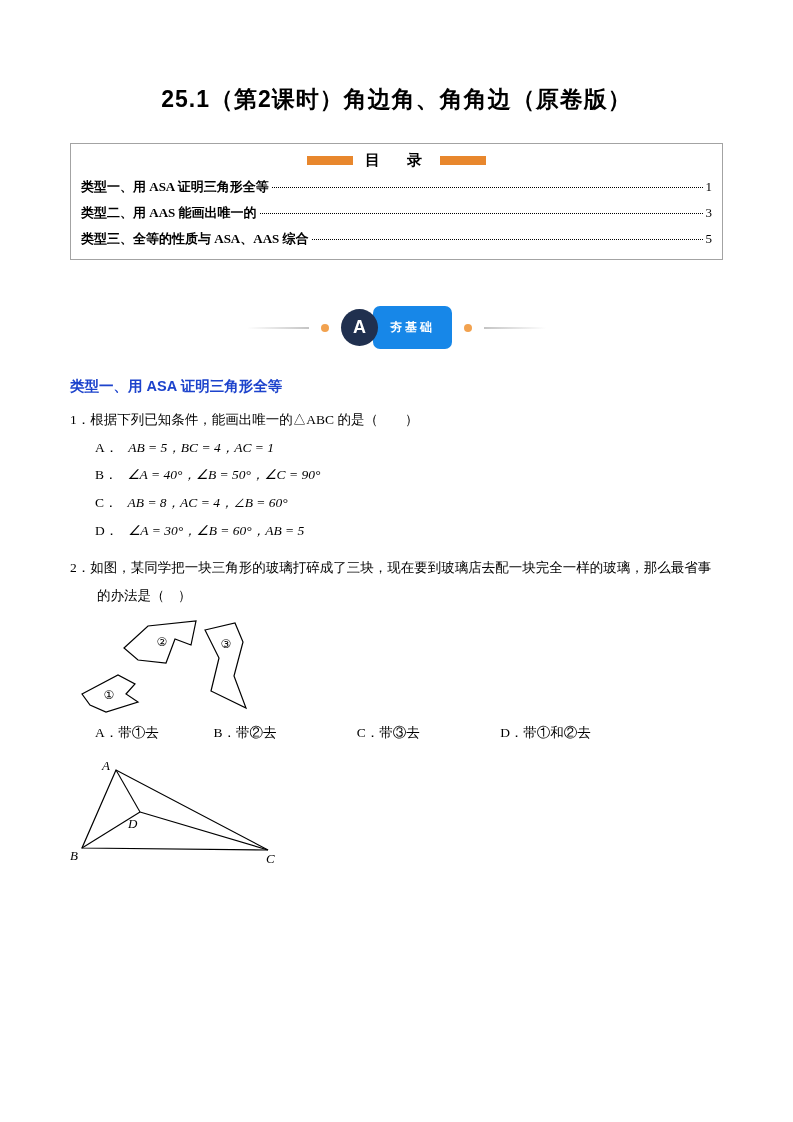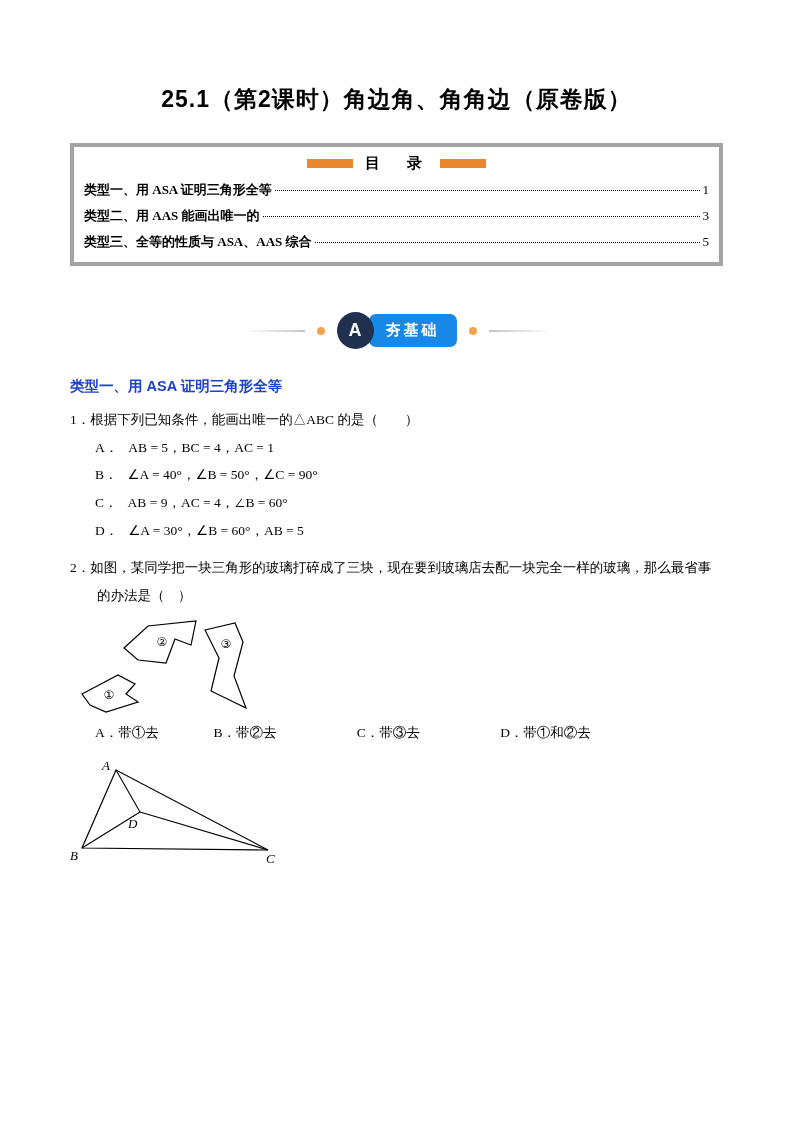--- a/index.html
+++ b/index.html
@@ -11,60 +11,60 @@
   }
   .page { padding: 0 70px; }
 
   .doc-title {
     margin-top: 84px; text-align: center;
     font-family: "Liberation Sans", sans-serif;
     font-weight: bold; font-size: 23px; letter-spacing: 1px;
   }
 
   
-  .toc-box { margin-top: 28px; border: 4px solid #a3a3a3; padding: 7px 10px 11px 10px; }
+  .toc-box { margin-top: 28px; border: 1px solid #a3a3a3; padding: 7px 10px 11px 10px; }
   .toc-header { display: flex; align-items: center; justify-content: center; gap: 12px;
     font-weight: bold; font-size: 15px; letter-spacing: 6px; }
   .toc-bar { width: 46px; height: 9px; background: #E8872D; }
   .toc-item { display: flex; align-items: baseline; font-size: 13px; font-weight: bold; margin-top: 8px; }
   .toc-leader { flex: 1; border-bottom: 1.6px dotted #000; margin: 0 3px; transform: translateY(-3px); }
   .toc-page { font-weight: normal; font-size: 13px; }
 
   
   .badge-row { margin-top: 46px; display: flex; align-items: center; justify-content: center; }
   .fade-line { width: 62px; height: 2px; }
   .fade-line.left  { background: linear-gradient(to left,  #c4c4c4, rgba(196,196,196,0)); }
   .fade-line.right { background: linear-gradient(to right, #c4c4c4, rgba(196,196,196,0)); }
   .orange-dot { width: 8px; height: 8px; border-radius: 50%; background: #F2A24F; margin: 0 12px; }
   .badge-a {
     width: 37px; height: 37px; border-radius: 50%;
     background: #20304F; color: #fff; z-index: 2;
     display: flex; align-items: center; justify-content: center;
     font-family: "Liberation Sans", sans-serif; font-weight: bold; font-size: 18px;
   }
   .badge-label {
-    margin-left: -5px; height: 33px; padding: 16px 17px; border-radius: 7px;
+    margin-left: -5px; height: 43px; padding: 16px 17px; border-radius: 7px;
     background: #1787E8; color: #fff;
     display: flex; align-items: center; justify-content: center;
-    font-family: "Liberation Sans", sans-serif; font-weight: bold; font-size: 15px; letter-spacing: 3px;
+    font-family: "Liberation Sans", sans-serif; font-weight: bold; font-size: 12px; letter-spacing: 3px;
   }
 
   
   .section-heading {
     margin-top: 28px; color: #1D43CC;
     font-family: "Liberation Sans", sans-serif;
     font-weight: bold; font-size: 14.5px;
   }
 
   
   .q { font-size: 13.5px; line-height: 2.05; }
   .q-stem { margin-top: 10px; }
   .hang { padding-left: 27px; text-indent: -27px; }
   .q1-option { margin-left: 25px; }
-  .q1-option .math { margin-left: 10px; }
+  .q1-option .math { font-style: italic; margin-left: 10px; }
   .opt-row { margin-left: 25px; margin-top: 1px; }
   .opt-row span { display: inline-block; }
   .opt-row .o1 { width: 115px; }
   .opt-row .o2 { width: 140px; }
   .opt-row .o3 { width: 140px; }
 
   .figure { display: block; }
   .fig-glass { margin: 8px 0 0 8px; }
   .fig-ink   { margin: 6px 0 0 2px; }
   .fig-tri   { margin: 12px 0 0 0; }
@@ -117,21 +117,21 @@
 
   <div class="q">
     <div class="q-stem">1．根据下列已知条件，能画出唯一的△ABC 的是（　　）</div>
     <div class="q1-option">
       <span>A．</span><span class="math">AB = 5，BC = 4，AC = 1</span>
     </div>
     <div class="q1-option">
       <span>B．</span><span class="math">∠A = 40°，∠B = 50°，∠C = 90°</span>
     </div>
     <div class="q1-option">
-      <span>C．</span><span class="math">AB = 9，AC = 4，∠B = 60°</span>
+      <span>C．</span><span class="math">AB = 8，AC = 4，∠B = 60°</span>
     </div>
     <div class="q1-option">
       <span>D．</span><span class="math">∠A = 30°，∠B = 60°，AB = 5</span>
     </div>
   </div>
 
   <div class="q">
     <div class="q-stem hang">2．如图，某同学把一块三角形的玻璃打碎成了三块，现在要到玻璃店去配一块完全一样的玻璃，那么最省事的办法是（　）</div>
     <svg class="figure fig-glass" width="185" height="100" viewBox="0 0 185 100">
       <polygon points="46,30 70,8 118,3 113,27 97,21 88,45 60,42" fill="#ffffff" stroke="#000" stroke-width="1.2"></polygon>

